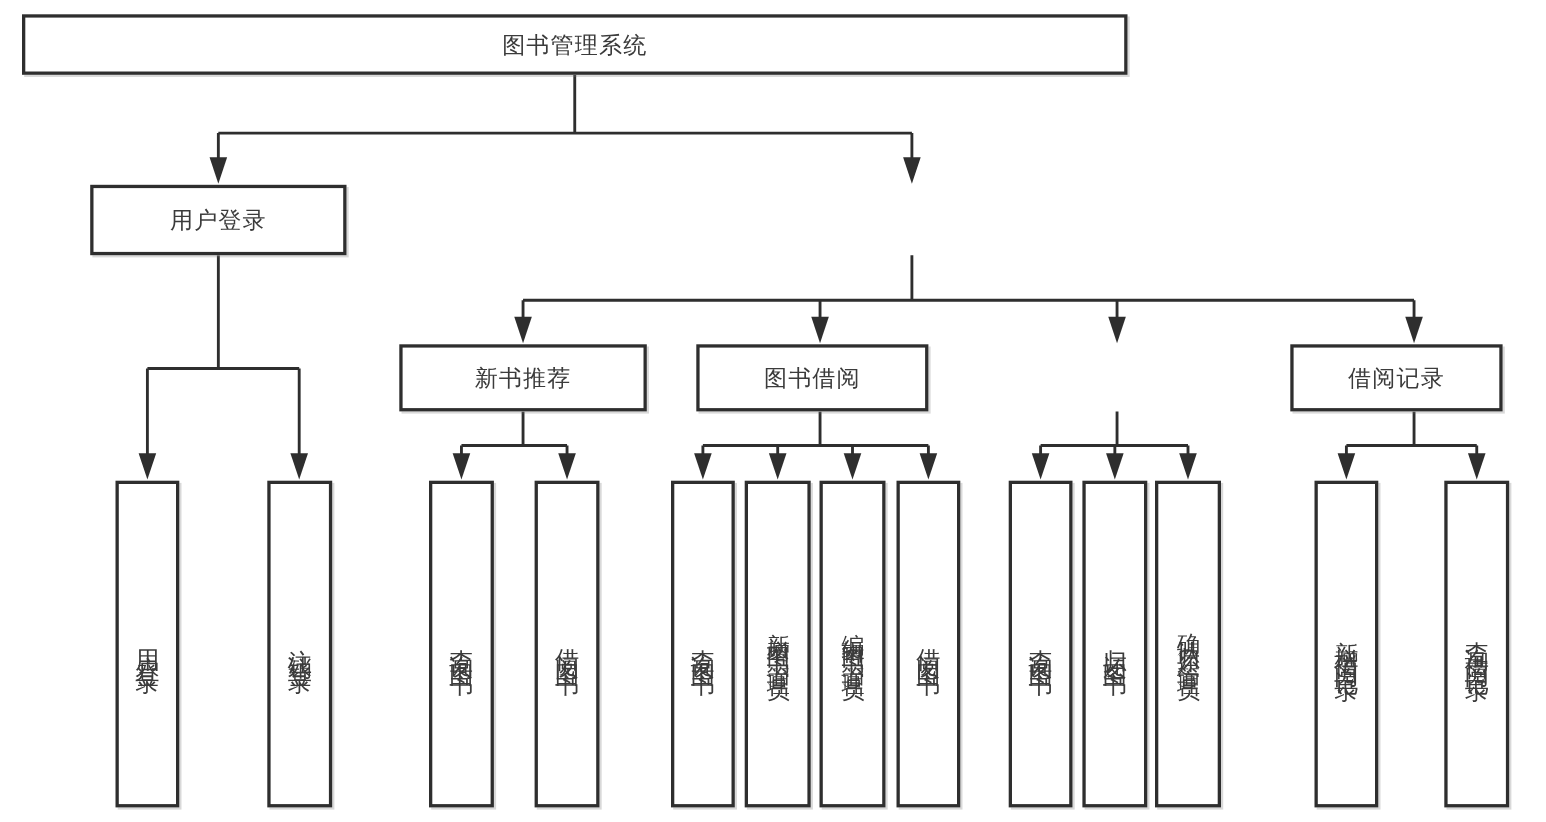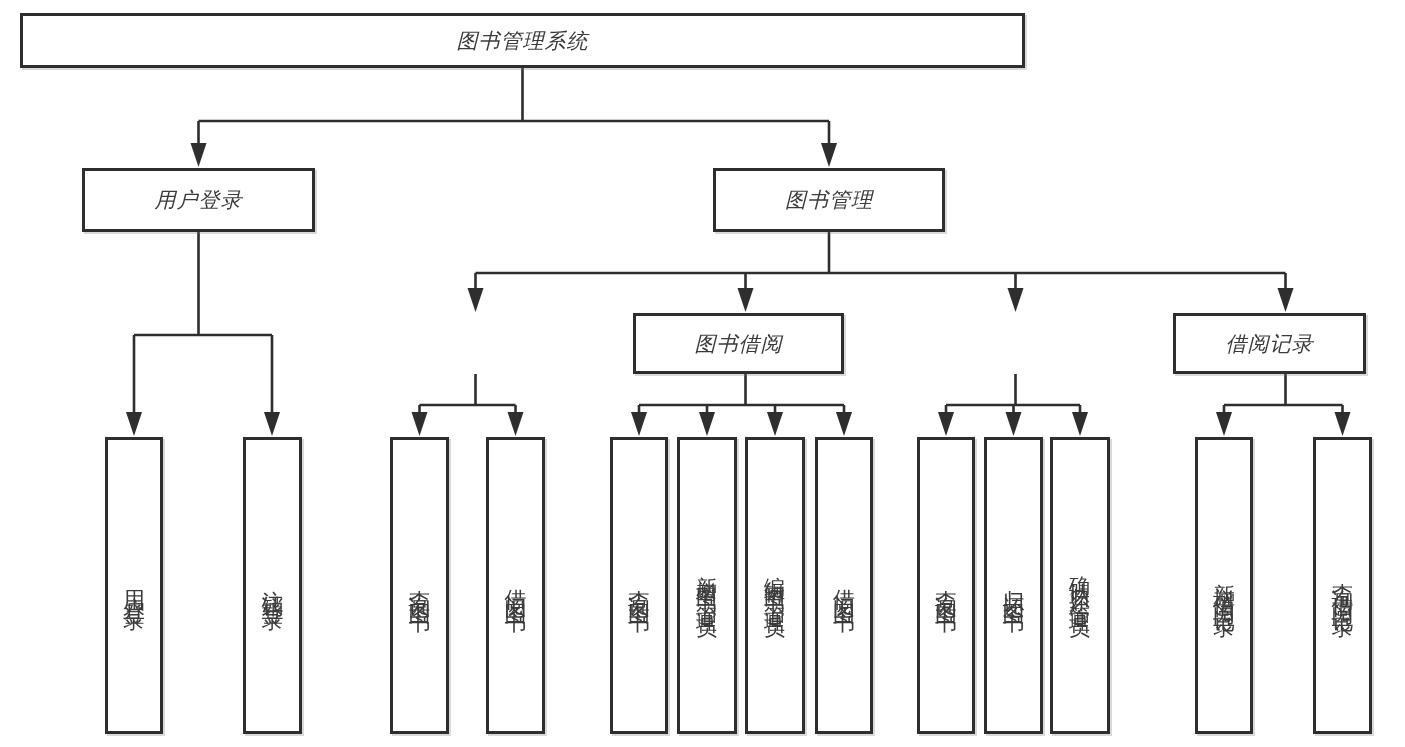--- a/index.html
+++ b/index.html
@@ -25,21 +25,20 @@
     display: flex;
     align-items: center;
     justify-content: center;
     color: #3b3b3b;
     box-shadow: 2px 2px 0 rgba(120,120,120,0.28);
   }
   .hbox {
     font-size: 21px;
     letter-spacing: 1px;
     white-space: nowrap;
-    font-style: italic;
   }
   .vbox {
     font-size: 22px;
     writing-mode: vertical-rl;
     text-orientation: mixed;
     letter-spacing: 7px;
     line-height: 1;
   }
   .vbox.long { letter-spacing: 6px; font-size: 21px; }
 
@@ -128,24 +127,24 @@
     </g>
   </svg>
 
   <div class="node hbox" id="n-root">
     <span>图书管理系统</span>
   </div>
 
   <div class="node hbox" id="n-user-login">
     <span>用户登录</span>
   </div>
-  <div class="node hbox" id="n-book-mgmt">
-    <span>图书管理</span>
+
+  <div class="node hbox" id="n-new-rec">
+    <span>新书推荐</span>
   </div>
-
   <div class="node hbox" id="n-borrowing">
     <span>图书借阅</span>
   </div>
   <div class="node hbox" id="n-records">
     <span>借阅记录</span>
   </div>
 
   <div class="node vbox" id="v-login">
     <span>用户登录</span>
   </div>

